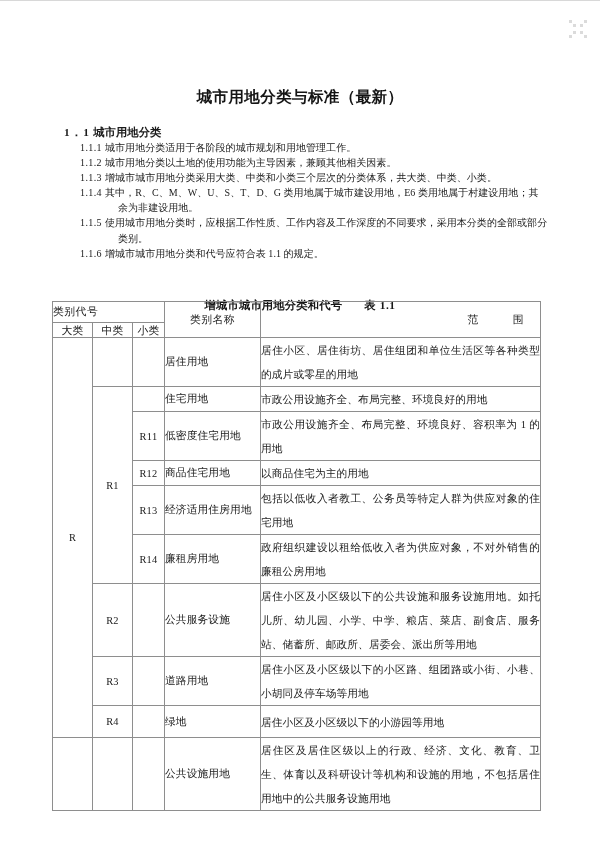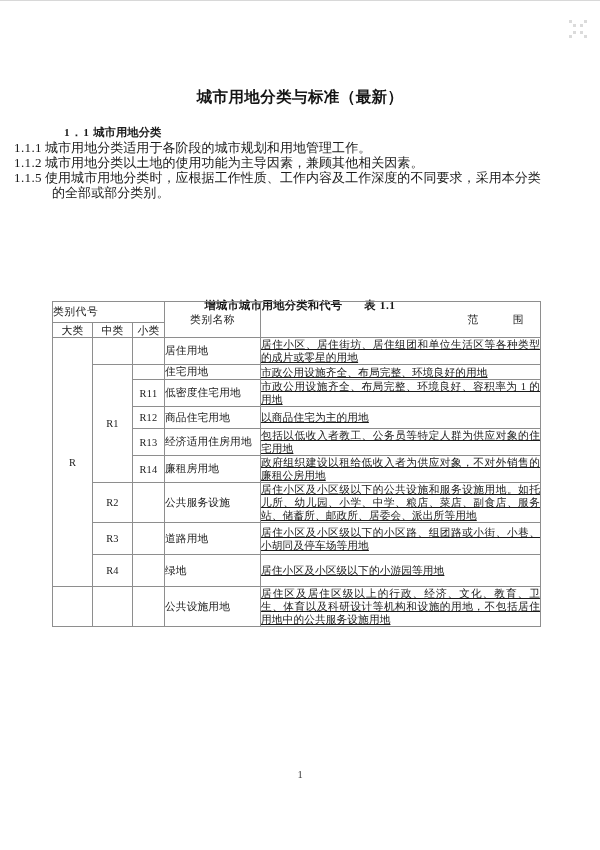--- a/index.html
+++ b/index.html
@@ -62,22 +62,23 @@
     font-size: 11.3px;
     line-height: 15px;
     margin-left: 32px;
     text-indent: -32px;
     padding-left: 12px;
     letter-spacing: 0.1px;
   }
   .clause-h .num { letter-spacing: 1.2px; }
 
   .clause {
-    font-size: 13px;
+    font-size: 10px;
     line-height: 15.1px;
+    margin-left: 66px;
     text-indent: -38px;
     letter-spacing: 0.05px;
     color: #1b1b1b;
   }
   .clause .num {
     letter-spacing: 0.4px;
     margin-right: 3px;
   }
 
   
@@ -161,24 +162,23 @@
     padding: 5px 11px;
   }
   td.name-cell {
     padding: 4px 0 4px 8px;
     font-size: 10.7px;
     letter-spacing: 0.15px;
   }
   td.scope-cell {
     padding: 4px 7px 5px 7px;
     font-size: 10.7px;
-    line-height: 13px;
+    line-height: 24px;
     letter-spacing: 0.1px;
     text-align: justify;
-    text-decoration: underline;
   }
   td.blank-cell { }
 
   
   .page-no {
     position: absolute;
     top: 768px;
     left: 0;
     width: 600px;
     text-align: center;
@@ -214,21 +214,30 @@
       <span>城市用地分类</span>
     </div>
 
     <div class="clause">
       <span class="num">1.1.1</span><span>城市用地分类适用于各阶段的城市规划和用地管理工作。</span>
     </div>
     <div class="clause">
       <span class="num">1.1.2</span><span>城市用地分类以土地的使用功能为主导因素，兼顾其他相关因素。</span>
     </div>
     <div class="clause">
+      <span class="num">1.1.3</span><span>增城市城市用地分类采用大类、中类和小类三个层次的分类体系，共大类、中类、小类。</span>
+    </div>
+    <div class="clause">
+      <span class="num">1.1.4</span><span>其中，R、C、M、W、U、S、T、D、G 类用地属于城市建设用地，E6 类用地属于村建设用地；其余为非建设用地。</span>
+    </div>
+    <div class="clause">
       <span class="num">1.1.5</span><span>使用城市用地分类时，应根据工作性质、工作内容及工作深度的不同要求，采用本分类的全部或部分类别。</span>
+    </div>
+    <div class="clause">
+      <span class="num">1.1.6</span><span>增城市城市用地分类和代号应符合表 1.1 的规定。</span>
     </div>
   </div>
 
   <div class="table-caption">
     <span>增城市城市用地分类和代号</span><span class="tbl-no">表 1.1</span>
   </div>
 
   <div class="tbl-wrap">
     <table class="landuse">
       <colgroup>

